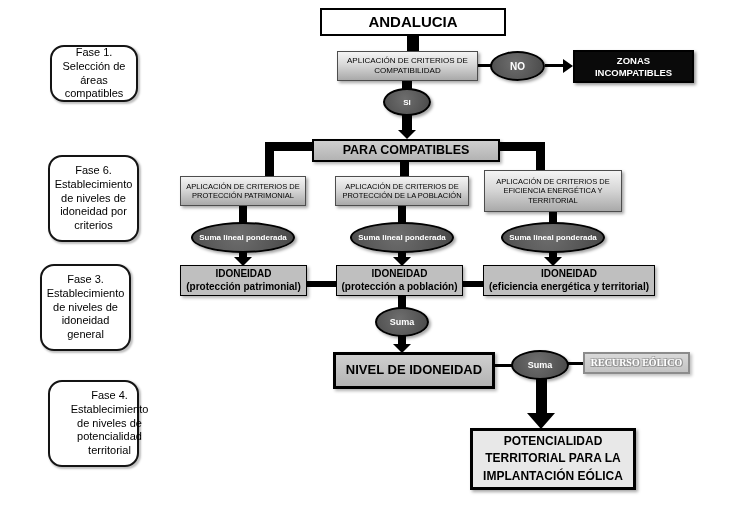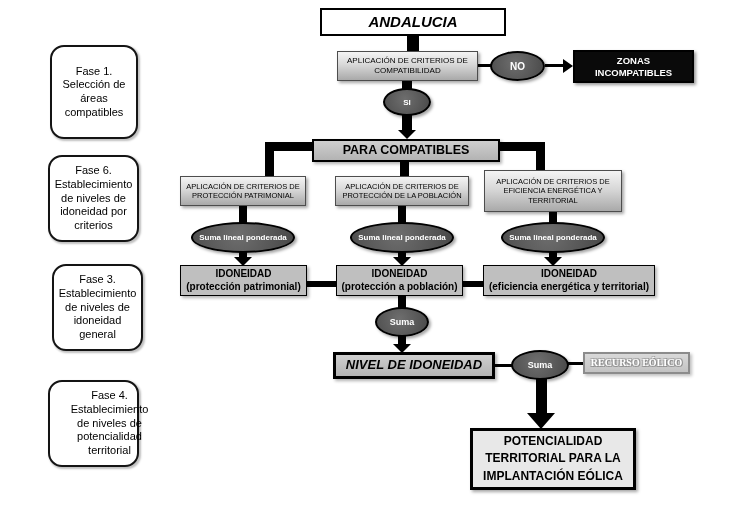--- a/index.html
+++ b/index.html
@@ -45,41 +45,41 @@
     text-shadow:1px 1px 0 #8f8f8f,-1px -1px 0 #aFaFaF,1px -1px 0 #9a9a9a,-1px 1px 0 #9a9a9a;
     box-shadow:2px 2px 3px rgba(0,0,0,.25);
   }
   .b{font-weight:bold;}
 </style>
 </head>
 <body>
 
 <div id="canvas">
 
-  <div class="box fase" style="left:50px;top:45px;width:88px;height:94px;">Fase 1.
+  <div class="box fase" style="left:50px;top:45px;width:88px;height:57px;">Fase 1.
 Selección de
 áreas
 compatibles</div>
   <div class="box fase" style="left:48px;top:155px;width:91px;height:87px;">Fase 6.
 Establecimiento
 de niveles de
 idoneidad por
 criterios</div>
-  <div class="box fase" style="left:52px;top:264px;width:91px;height:87px;">Fase 3.
+  <div class="box fase" style="left:40px;top:264px;width:91px;height:87px;">Fase 3.
 Establecimiento
 de niveles de
 idoneidad
 general</div>
   <div class="box fase" style="left:48px;top:380px;width:91px;height:87px;padding-left:32px;">Fase 4.
 Establecimiento
 de niveles de
 potencialidad
 territorial</div>
 
-  <div class="box plain b" style="left:320px;top:8px;width:186px;height:28px;font-size:15px;font-style:italic;">ANDALUCIA</div>
+  <div class="box plain b" style="left:320px;top:8px;width:186px;height:28px;font-size:15px;">ANDALUCIA</div>
 
   <div class="line" style="left:407px;top:35px;width:12px;height:17px;"></div>
 
   <div class="box grad" style="left:337px;top:51px;width:141px;height:30px;font-size:8px;">APLICACIÓN DE CRITERIOS DE
 COMPATIBILIDAD</div>
 
   <div class="line" style="left:478px;top:64px;width:14px;height:3px;"></div>
   <div class="oval" style="left:490px;top:51px;width:55px;height:30px;font-size:10px;">NO</div>
   <div class="line" style="left:545px;top:64px;width:20px;height:3px;"></div>
   <div class="tri-right" style="left:563px;top:58.5px;"></div>
@@ -130,21 +130,21 @@
 (eficiencia energética y territorial)</div>
 
   <div class="line" style="left:307px;top:281px;width:29px;height:6px;"></div>
   <div class="line" style="left:463px;top:281px;width:20px;height:6px;"></div>
 
   <div class="line" style="left:398px;top:296px;width:8px;height:12px;"></div>
   <div class="oval" style="left:375px;top:307px;width:54px;height:30px;font-size:9px;">Suma</div>
   <div class="line" style="left:398px;top:336px;width:8px;height:10px;"></div>
   <div class="tri-down" style="left:393px;top:344px;"></div>
 
-  <div class="box gray b" style="left:333px;top:352px;width:162px;height:27px;font-size:13px;border-width:3px;font-style:italic;">NIVEL DE IDONEIDAD</div>
+  <div class="box gray b" style="left:333px;top:352px;width:162px;height:37px;font-size:13px;border-width:3px;">NIVEL DE IDONEIDAD</div>
 
   <div class="line" style="left:494px;top:364px;width:18px;height:3px;"></div>
   <div class="oval" style="left:511px;top:350px;width:58px;height:30px;font-size:9px;">Suma</div>
   <div class="line" style="left:567px;top:362px;width:17px;height:3px;"></div>
   <div class="box recurso" style="left:583px;top:352px;width:107px;height:22px;font-size:10px;font-family:Liberation Serif, serif;">RECURSO EÓLICO</div>
 
   <div class="line" style="left:536px;top:378px;width:11px;height:37px;"></div>
   <div class="tri-down-big" style="left:527px;top:413px;"></div>
 
   <div class="box thick b" style="left:470px;top:428px;width:166px;height:62px;font-size:12px;line-height:1.45;">POTENCIALIDAD

